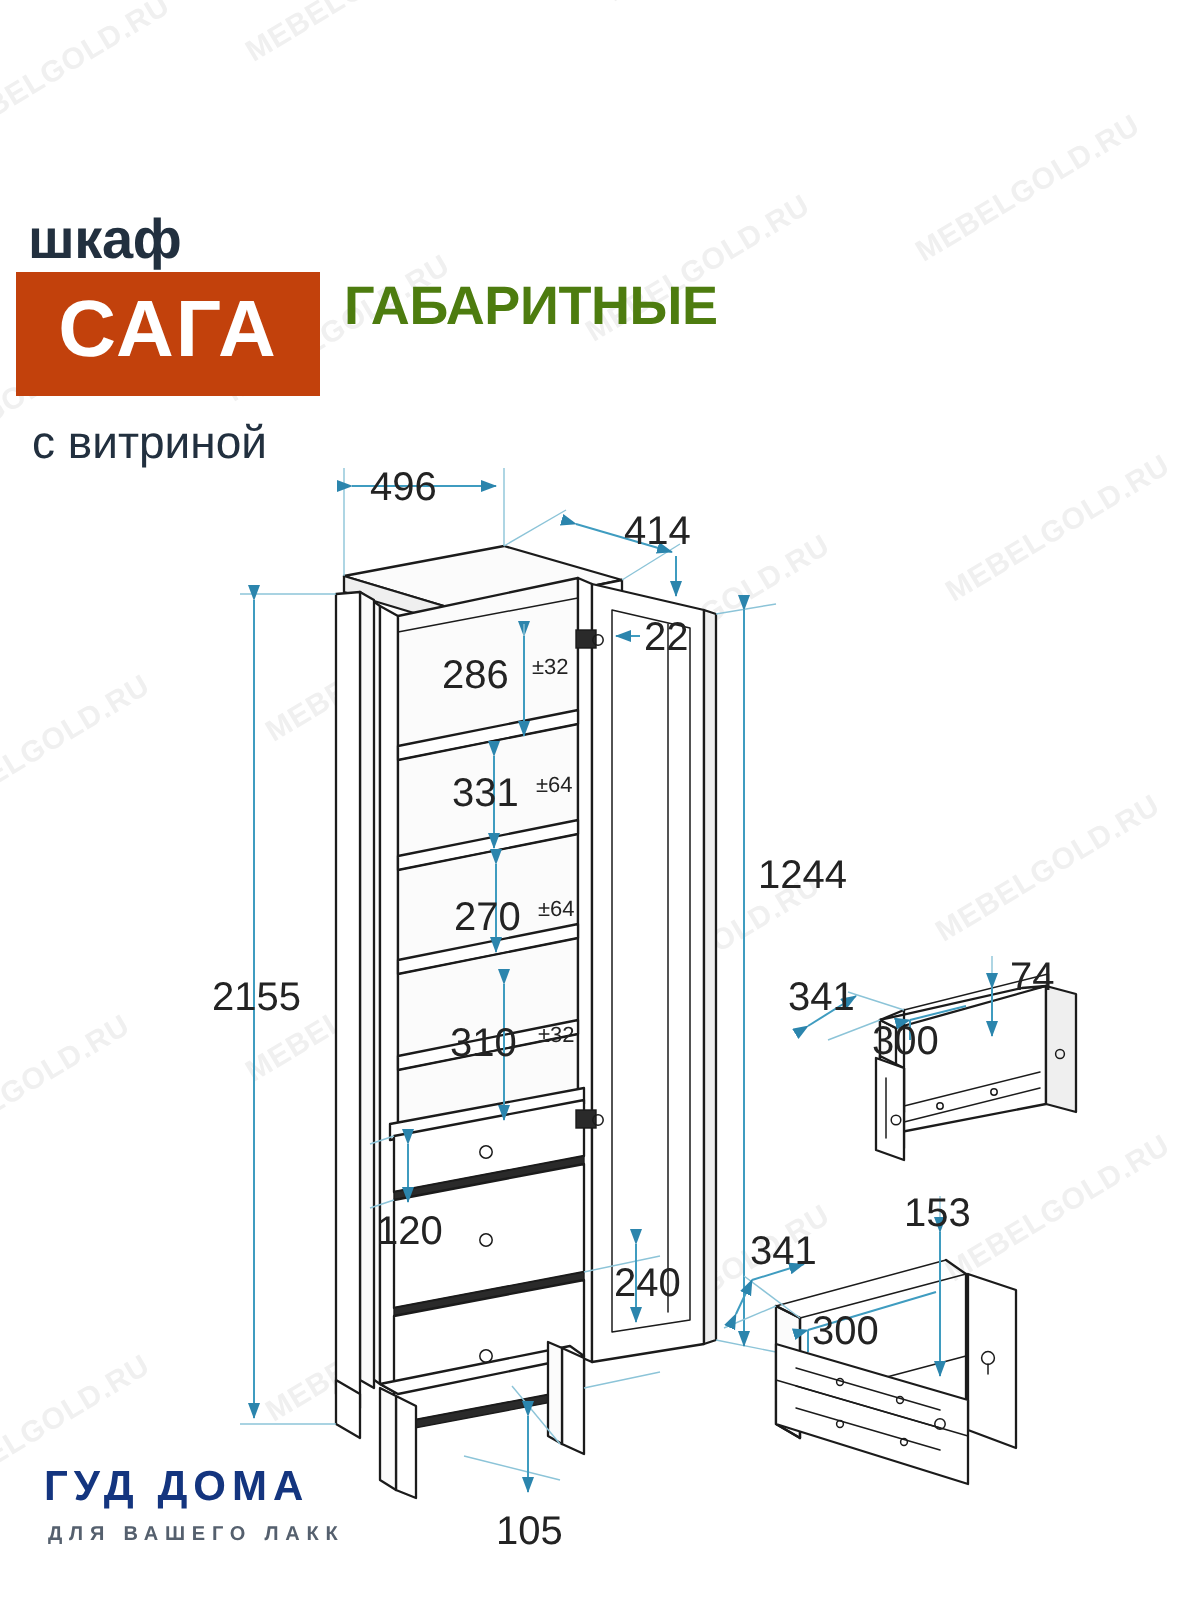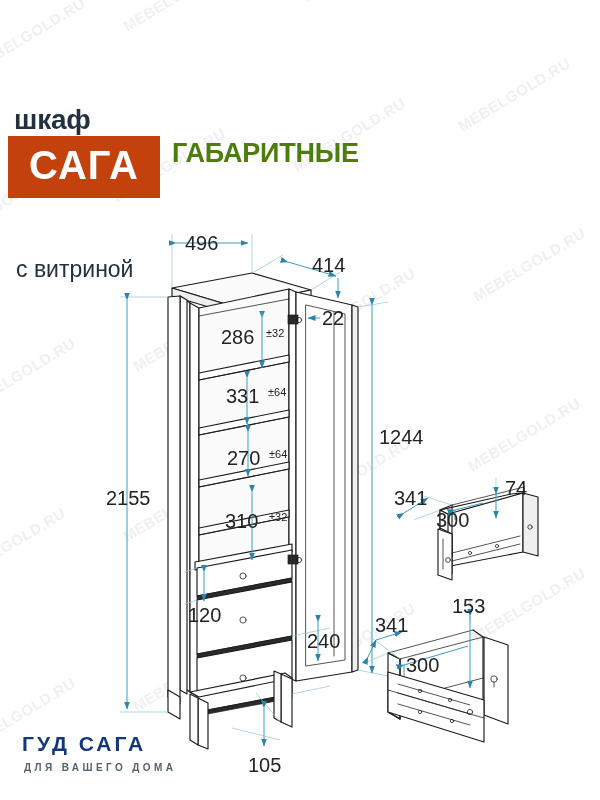--- a/index.html
+++ b/index.html
@@ -30,21 +30,21 @@
   .logo-box{
     position:absolute;left:8px;top:136px;width:152px;height:62px;
     background:#c2410c;
   }
   .logo-box span{
     position:absolute;left:0;right:0;top:7px;text-align:center;
     font-size:40px;font-weight:700;color:#ffffff;letter-spacing:1px;
   }
   .kw-vitrina{
     position:absolute;left:16px;top:208px;
-    font-size:23px;font-weight:400;color:#22303f;margin-top:48px;
+    font-size:23px;font-weight:400;color:#22303f;
   }
   .doc-title{
     position:absolute;left:172px;top:138px;width:250px;
     font-size:27px;font-weight:700;color:#4d7c0f;
     line-height:1.14;letter-spacing:-.2px;
   }
   .doc-title div{white-space:nowrap;}
 
   
   .drawing{position:absolute;left:0;top:0;width:600px;height:800px;z-index:2;}
@@ -345,17 +345,17 @@
       <path class="dim" d="M404,665 L404,676"></path>
       <text class="dtxt" x="406" y="672">300</text>
 
       <path class="dimx" d="M470,622 L470,598"></path>
       <path class="dim" d="M470,616 L470,688" marker-start="url(#ar)" marker-end="url(#ar2)"></path>
       <text class="dtxt" x="452" y="613">153</text>
     </g>
   </svg>
 
   <div class="footer">
-    <div class="brand">ГУД САГА</div>
-    <div class="brand-sub">ДЛЯ ВАШЕГО ДОМА</div>
+    <div class="brand">ГУД ДОМА</div>
+    <div class="brand-sub">ДЛЯ ВАШЕГО ЛАКК</div>
   </div>
 
 </div>
 
 </body></html>

